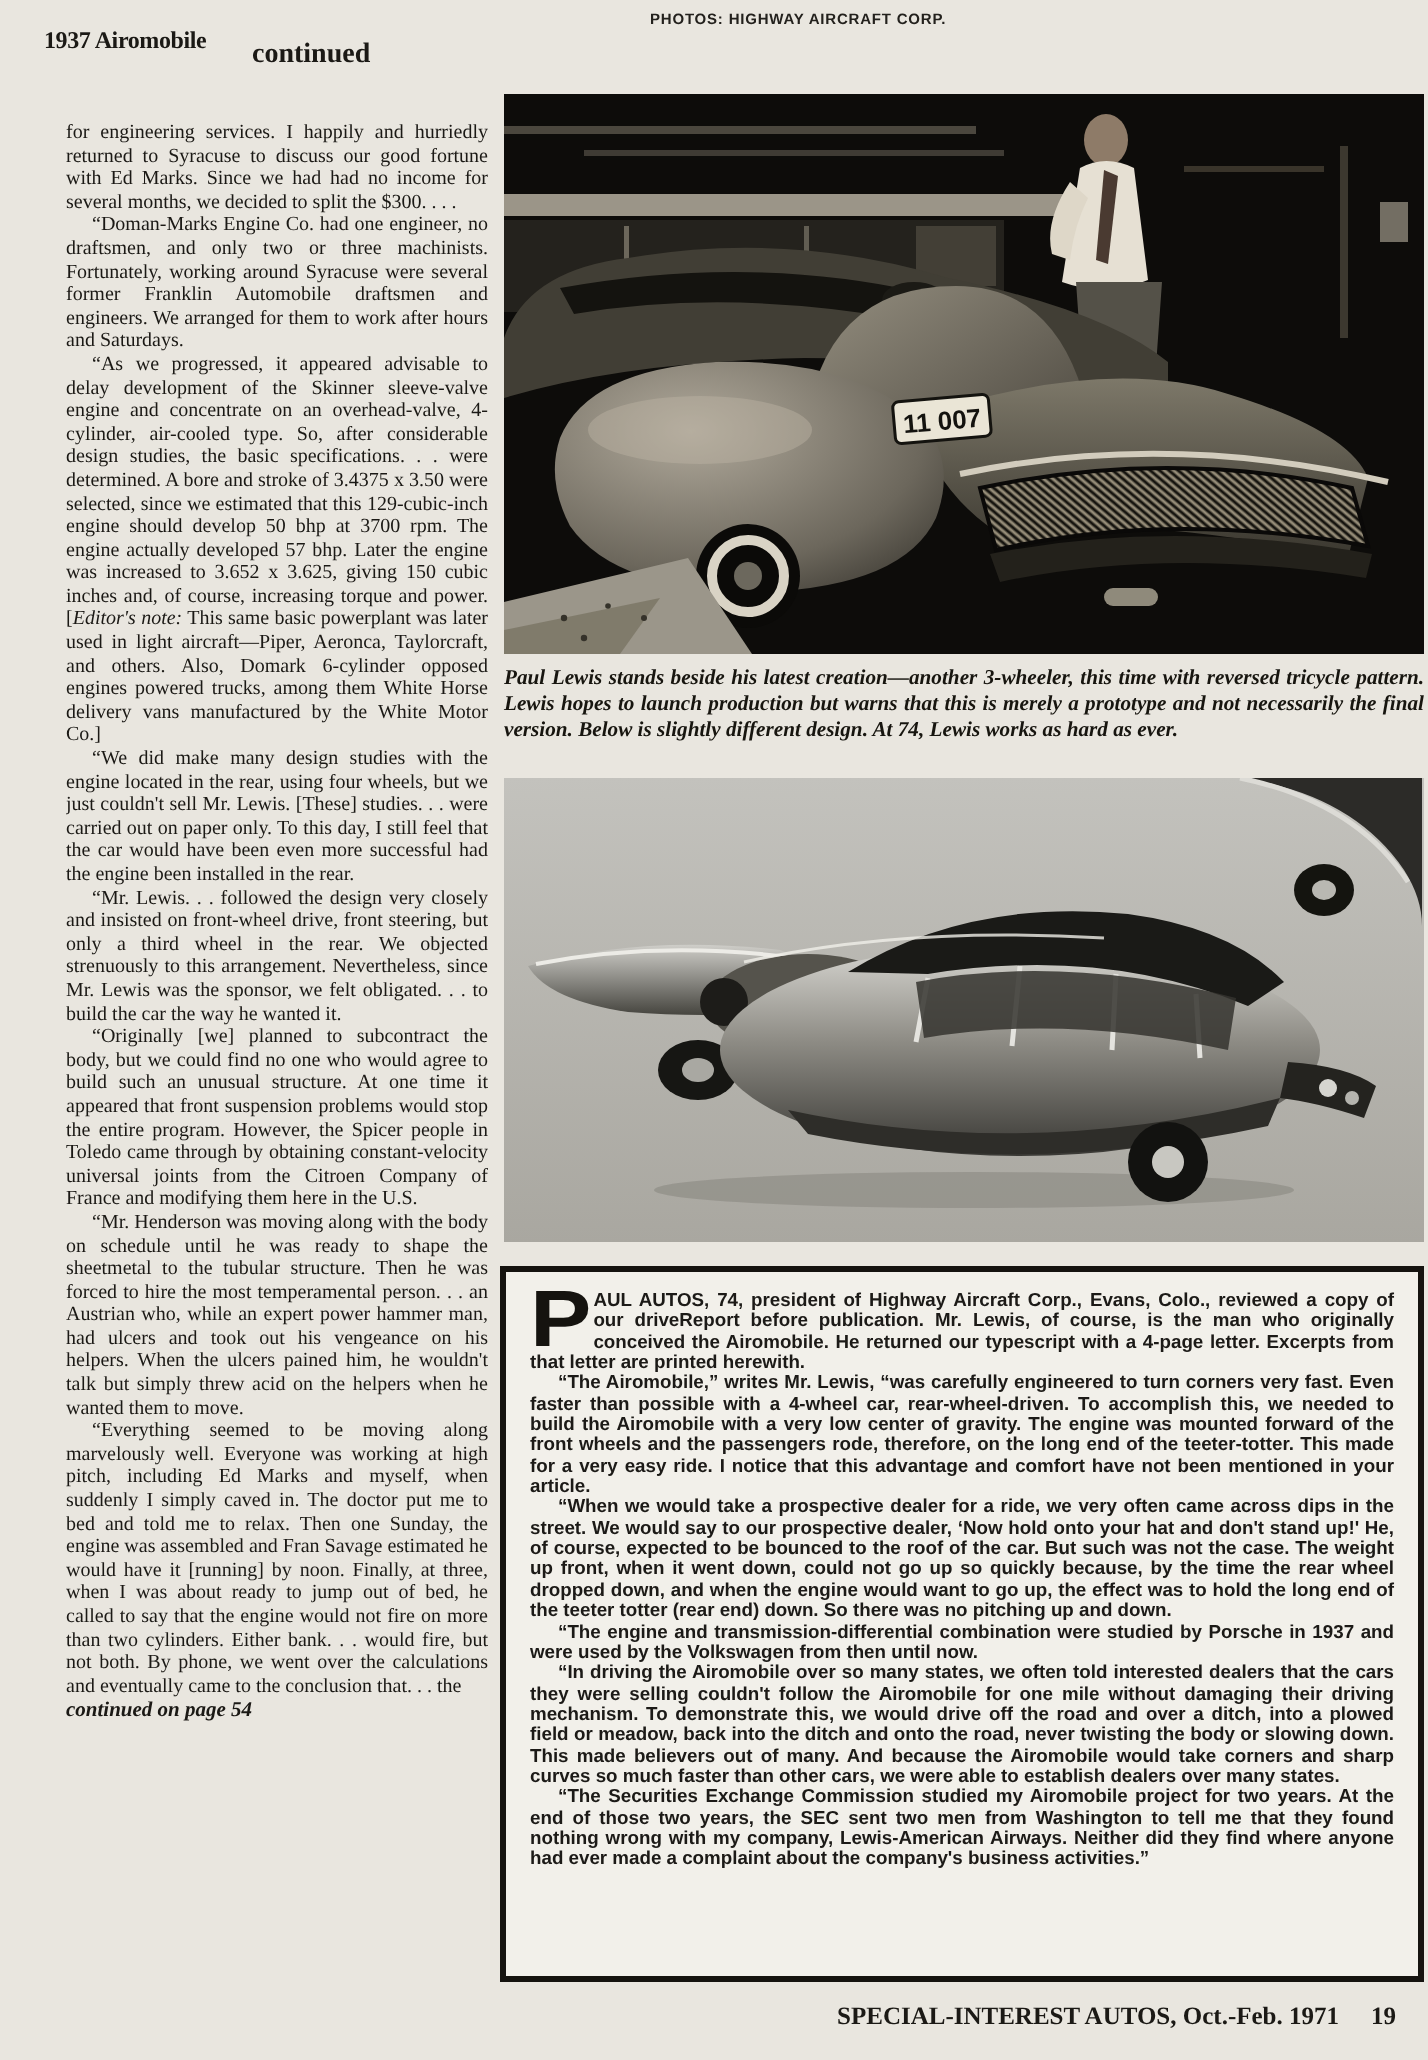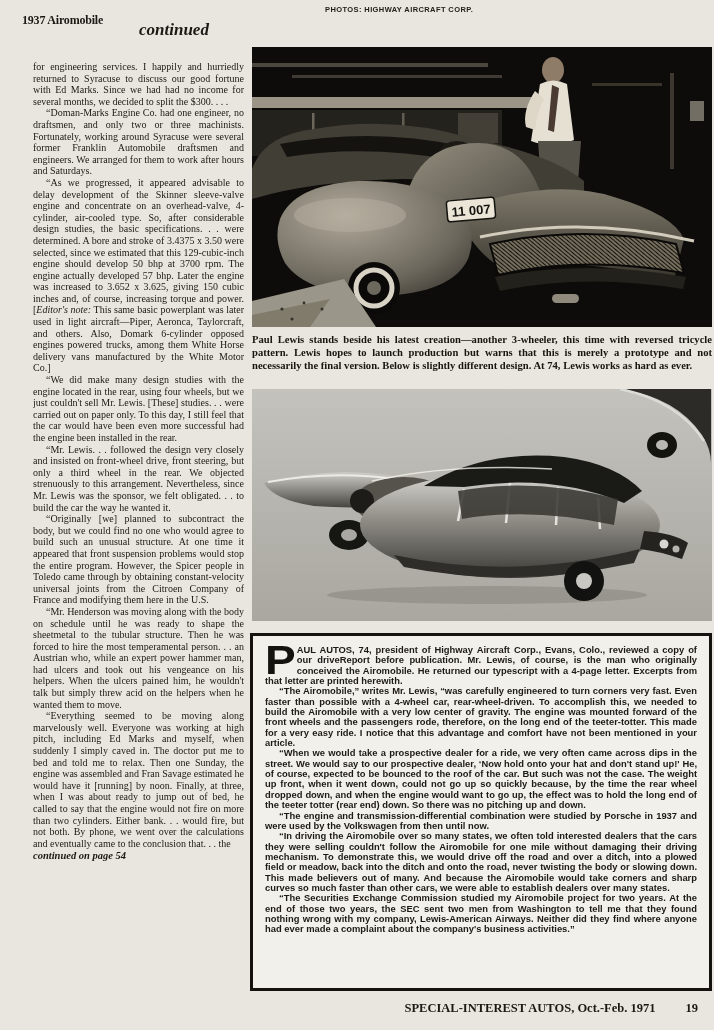--- a/index.html
+++ b/index.html
@@ -3,49 +3,49 @@
 <meta charset="utf-8">
 <style>
   html,body{margin:0;padding:0;background:#555;}
   .page{
     position:relative;width:714px;height:1030px;margin:0 auto;
     background:#e9e6df;overflow:hidden;
     font-family:"Liberation Serif",serif;color:#1b1915;
   }
   
   .title{position:absolute;left:22px;top:13px;font-size:12px;font-weight:bold;letter-spacing:-0.2px;}
-  .continued-label{position:absolute;left:139px;top:20px;font-size:17px;font-weight:bold;font-style:italic;}
+  .continued-label{position:absolute;left:126px;top:20px;font-size:14px;font-weight:bold;}
   .photo-credit{position:absolute;left:287px;top:5px;font-family:"Liberation Sans",sans-serif;
     font-size:7.5px;font-weight:bold;letter-spacing:.4px;color:#23211d;padding-left:38px;}
   
   .leftcol{position:absolute;left:33px;top:61px;width:211px;height:924px;
     font-size:10px;line-height:11.6px;text-align:justify;overflow:hidden;}
   .col-p{margin:0;}
   .col-p.indent{text-indent:13px;}
   .ital{font-style:italic;}
   .continued-note{margin:1px 0 0;font-style:italic;font-weight:bold;font-size:10.5px;}
   
   .photo1{position:absolute;left:252px;top:47px;width:460px;height:280px;background:#0d0c0a;}
   .photo1 svg,.photo2 svg{display:block;width:100%;height:100%;}
   .caption{position:absolute;left:252px;top:333px;width:460px;
-    font-size:10.6px;line-height:13.2px;font-weight:bold;text-align:justify;color:#17150f;}
+    font-size:10.6px;line-height:13.2px;font-style:italic;font-weight:bold;text-align:justify;color:#17150f;}
   .photo2{position:absolute;left:252px;top:389px;width:460px;height:232px;background:#b7b6b0;}
   
   .letterbox{position:absolute;left:250px;top:633px;width:462px;height:358px;box-sizing:border-box;
     border:3px solid #15130f;background:#f2f0ea;padding:9px 12px 8px;
     font-family:"Liberation Sans",sans-serif;font-weight:bold;font-size:9.4px;line-height:10.35px;
     color:#1c1a17;text-align:justify;overflow:hidden;}
   .box-p{margin:0;text-indent:14px;}
   .box-p.first{text-indent:0;}
   .dropcap{float:left;font-family:"Liberation Sans",sans-serif;font-weight:900;
     font-size:40px;line-height:31px;padding:0 5px 0 0;transform:scaleX(1.15);transform-origin:left;
     color:#15130f;}
   
   .footer{position:absolute;right:16px;top:1001px;font-size:12.5px;font-weight:bold;white-space:nowrap;}
-  .footer .pageno{margin-left:30px;}
+  .footer .pageno{margin-left:16px;}
 </style>
 </head>
 <body>
 
 <div class="page">
 
   <div class="title">1937 Airomobile</div>
   <div class="continued-label">continued</div>
   <div class="photo-credit">PHOTOS: HIGHWAY AIRCRAFT CORP.</div>
 

